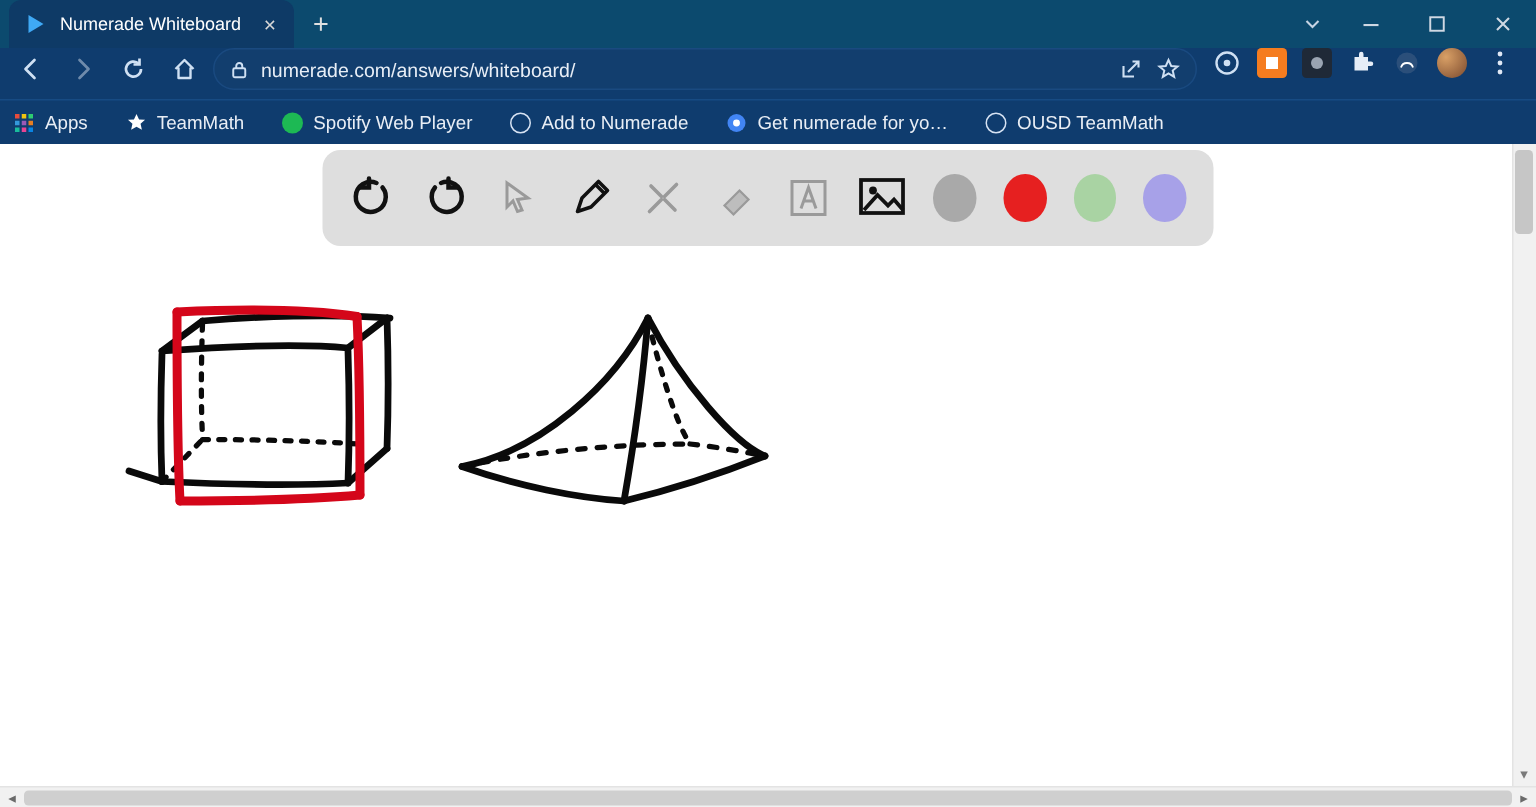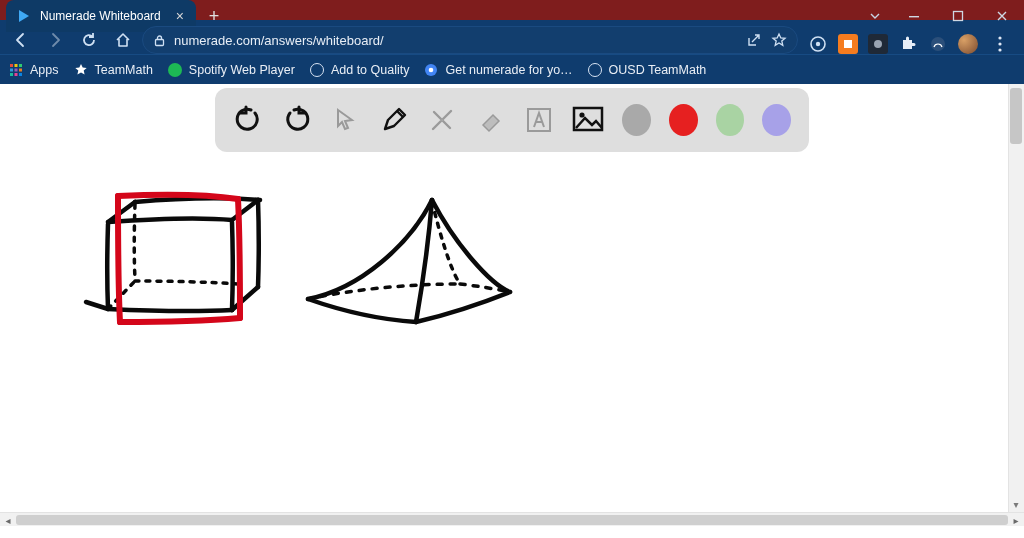--- a/index.html
+++ b/index.html
@@ -6,22 +6,22 @@
   body {
     font-family: "Segoe UI", Arial, sans-serif;
     background: #fff;
     width: 1024px;
     height: 538px;
     overflow: hidden;
     position: relative;
   }
   
   .titlebar {
-    height: 20px;
-    background: #7f1d1d;
+    height: 32px;
+    background: #0c4a6e;
     display: flex;
     align-items: flex-start;
     color: #e6e6e6;
   }
   .tab {
     display: flex;
     align-items: center;
     height: 32px;
     background: #0e3a66;
     border-top-left-radius: 8px;
@@ -43,21 +43,21 @@
     margin-left: auto; display:flex; align-items:center; height:32px;
   }
   .win-controls .wc { width: 44px; height:32px; display:flex; align-items:center; justify-content:center; color:#cfd8e3; }
   .win-controls .chev { width: 34px; }
 
   
   .addr-row {
     height: 34px;
     background: #0f3c6e;
     display:flex;
-    align-items:flex-end;
+    align-items:flex-start;
     padding: 0 6px;
     gap: 4px;
     color: #e9eef5;
   }
   .nav-btn {
     width: 30px; height: 28px; display:flex; align-items:center; justify-content:center;
     color:#cfe0f3; border-radius:4px;
   }
   .addr {
     flex: 1; height: 28px; background:#123e6e; border:1px solid #1a4a80;
@@ -73,21 +73,21 @@
   .ei.dark { background:#1f2937; }
   .menu-dots { width:24px; display:flex; align-items:center; justify-content:center; color:#e0e8f5;}
 
   
   .bm-row {
     height: 30px;
     background: #0f3c6e;
     border-top: 1px solid #174b83;
     display:flex; align-items:center;
     padding: 0 8px;
-    gap: 14px;
+    gap: 24px;
     color: #e9eef5;
     font-size: 12.5px;
   }
   .bm-item { display:flex; align-items:center; gap:6px; white-space:nowrap; cursor:pointer; }
   .bm-item .bi { width:16px; height:16px; display:inline-flex; align-items:center; justify-content:center; }
   .folder { width:14px; height:11px; background:#f6c453; border-radius:2px; display:inline-block; position:relative; }
   .folder::before { content:""; position:absolute; top:-3px; left:0; width:7px; height:3px; background:#f6c453; border-radius:1px 1px 0 0; }
   .spotify { width:14px; height:14px; border-radius:50%; background:#1db954; display:inline-block; }
   .globe { width:14px; height:14px; border-radius:50%; border:1.5px solid #d7e3f3; display:inline-block; }
   .gicon { width:14px; height:14px; display:inline-block; }
@@ -306,21 +306,21 @@
   <div class="bm-item">
     <span class="bi">
         <span class="spotify"></span>
       </span>
     <span>Spotify Web Player</span>
   </div>
   <div class="bm-item">
     <span class="bi">
         <span class="globe"></span>
       </span>
-    <span>Add to Quality</span>
+    <span>Add to Numerade</span>
   </div>
   <div class="bm-item">
     <span class="bi gicon">
       <svg width="14" height="14" viewBox="0 0 14 14">
           <circle cx="7" cy="7" r="6" fill="#4285f4"></circle>
           <circle cx="7" cy="7" r="2.3" fill="#fff"></circle>
         </svg>
     </span>
     <span>Get numerade for yo…</span>
   </div>

